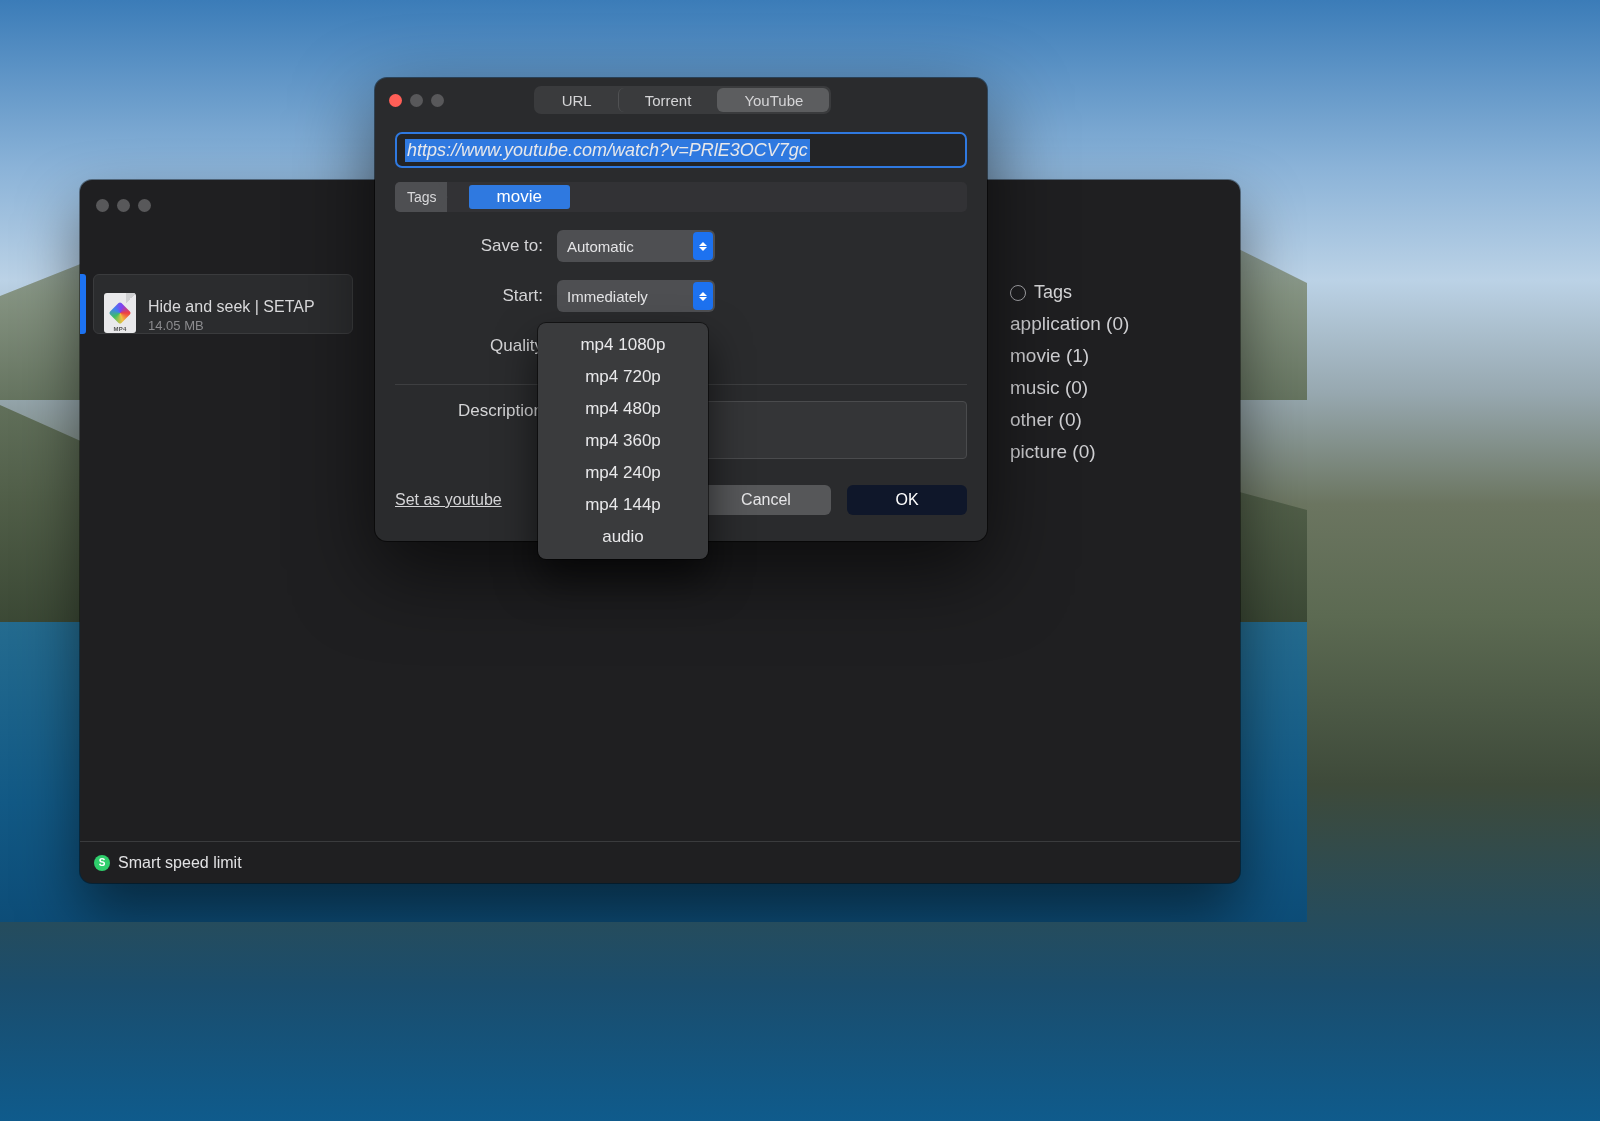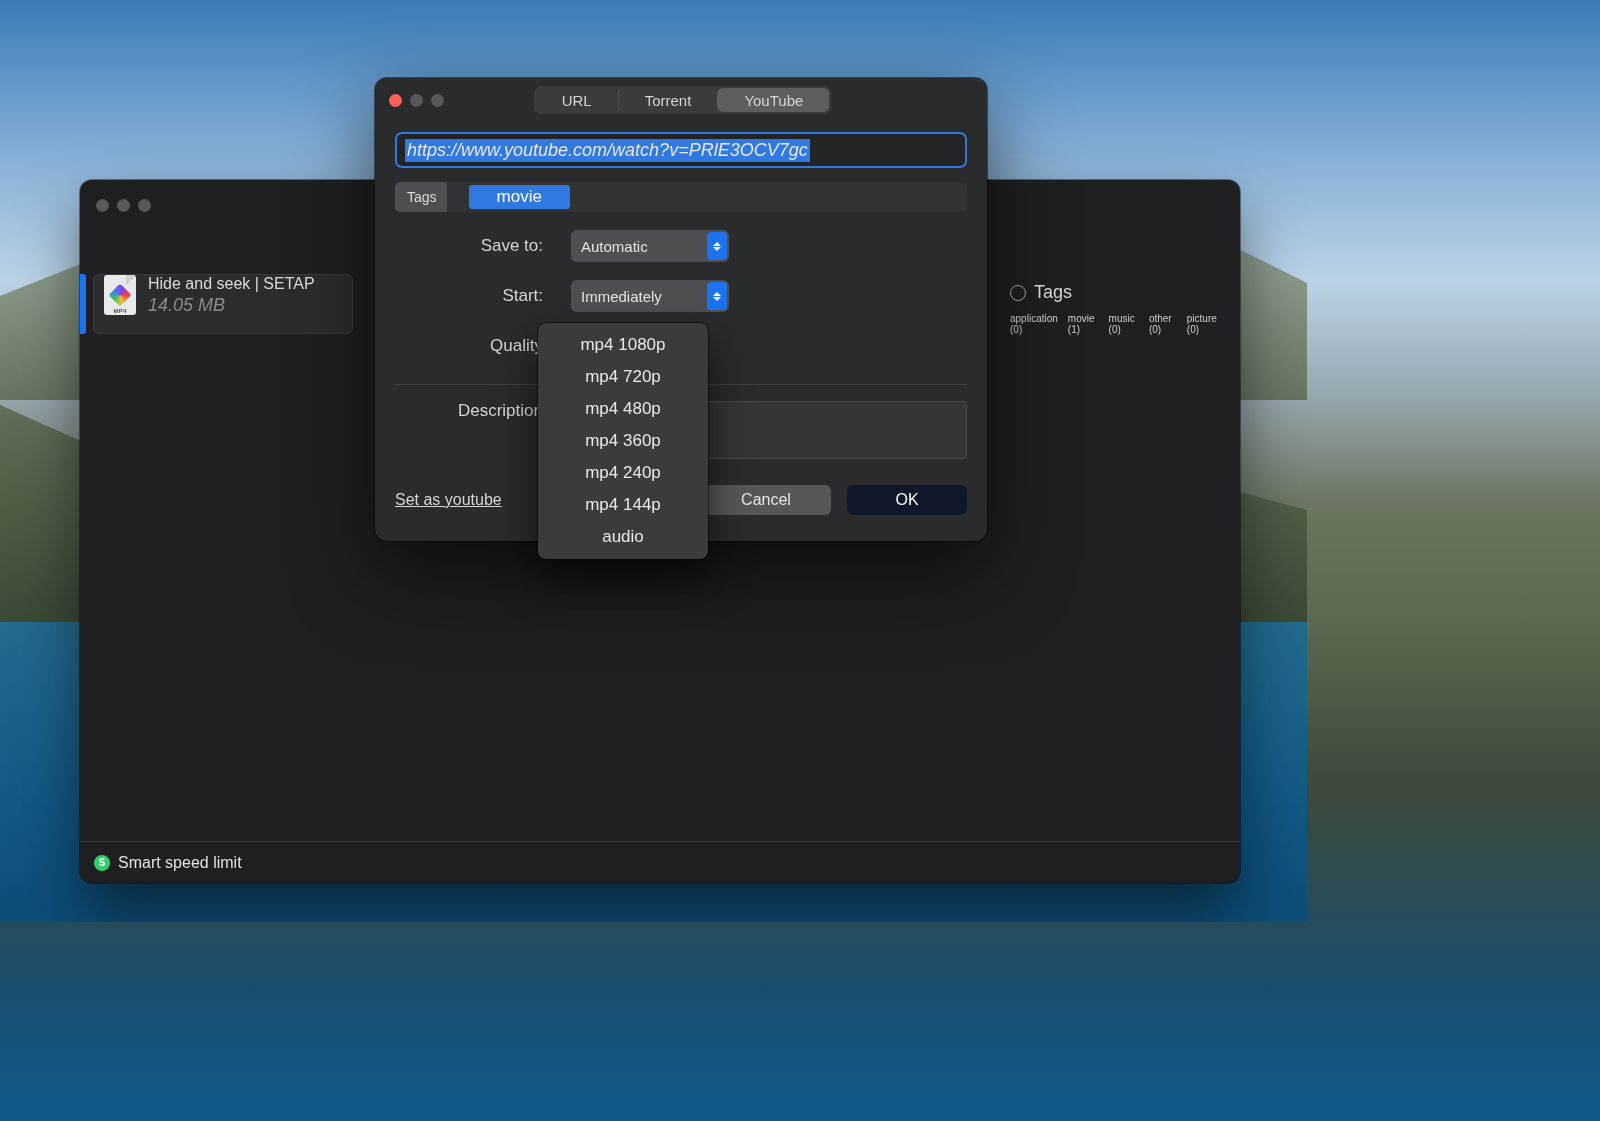--- a/index.html
+++ b/index.html
@@ -50,21 +50,21 @@
   }
   .traffic-lights { display:flex; gap:8px; align-items:center; }
   .tl { width:13px; height:13px; border-radius:50%; background:#4a4a4c; }
   .main-window .tl { background:#58585a; }
 
   .dl-item {
     position:absolute; left:13px; top:94px;
     width:260px; height:60px;
     background:#2b2c2e;
     border-radius:6px;
-    display:flex; align-items:flex-start;
+    display:flex; align-items:flex-end;
     padding: 0 10px;
     gap:12px;
     border:1px solid #3a3b3d;
   }
   .dl-vbar {
     position:absolute; left:0; top:94px; width:6px; height:60px;
     background:#1d72f0; border-radius:0 3px 3px 0;
   }
   .file-icon {
     width:32px; height:40px; position:relative; flex:0 0 auto;
@@ -81,32 +81,32 @@
     background: conic-gradient(from 45deg,#f04040,#f0c040,#40c060,#4080f0,#8040f0,#f04040);
     transform: rotate(45deg);
     border-radius:2px;
   }
   .file-icon-label{
     position:absolute; bottom:1px; left:0; right:0; text-align:center;
     font-size:6px; font-weight:600; color:#555; letter-spacing:.3px;
   }
   .dl-text { display:flex; flex-direction:column; color:#d9d9db; overflow:hidden;}
   .dl-title { font-size:16px; white-space:nowrap; overflow:hidden; text-overflow:clip;}
-  .dl-size { font-size:18px; color:#8b8b8e; margin-top:2px;font-style:italic;}
+  .dl-size { font-size:13px; color:#8b8b8e; margin-top:2px;}
 
   .tags-panel {
     position:absolute; right:20px; top:102px; width:210px;
     color:#d8d8da;
   }
   .tags-header { display:flex; align-items:center; gap:8px; font-size:18px; font-weight:500; margin-bottom:10px;}
   .radio-ring {
     width:16px; height:16px; border:1.5px solid #a9a9ad; border-radius:50%;
     display:inline-block;
   }
-  .tags-list { display:flex; gap:10px; font-size:10px; color:#cfcfd2; }
+  .tags-list { display:flex; flex-direction:column; gap:10px; font-size:19px; color:#cfcfd2; }
   .tags-list div { cursor:default; }
 
   .status-bar {
     position:absolute; left:0; right:0; bottom:0; height:42px;
     border-top:1px solid #3a3b3d;
     display:flex; align-items:center; padding:0 14px; gap:8px;
     color:#e2e2e4; font-size:16px;
   }
   .status-dot{
     width:16px; height:16px; border-radius:50%;
@@ -173,21 +173,21 @@
   .tags-chip::after{
     content:""; position:absolute; right:-9px; top:0; bottom:0; width:18px;
     background:#4e4f52;
     clip-path: polygon(0 0, 55% 50%, 0 100%);
   }
   .tag-token {
     margin-left:22px; padding:2px 28px; font-size:17px; color:#fff;
     background:#2f79e0; border-radius:3px;
   }
 
-  .form-row { display:flex; align-items:center; margin-top:18px; gap:28px;}
+  .form-row { display:flex; align-items:center; margin-top:18px; gap:14px;}
   .form-label { width:148px; text-align:right; font-size:17px; color:#d4d4d6;}
   .select {
     height:32px; min-width:150px;
     background:#4e4f52; border-radius:6px;
     display:flex; align-items:center; padding:0 26px 0 10px;
     position:relative; font-size:15px; color:#e4e4e6;
   }
   .select .stepper{
     position:absolute; right:2px; top:2px; bottom:2px; width:20px;
     background:#1d72f0; border-radius:4px;

